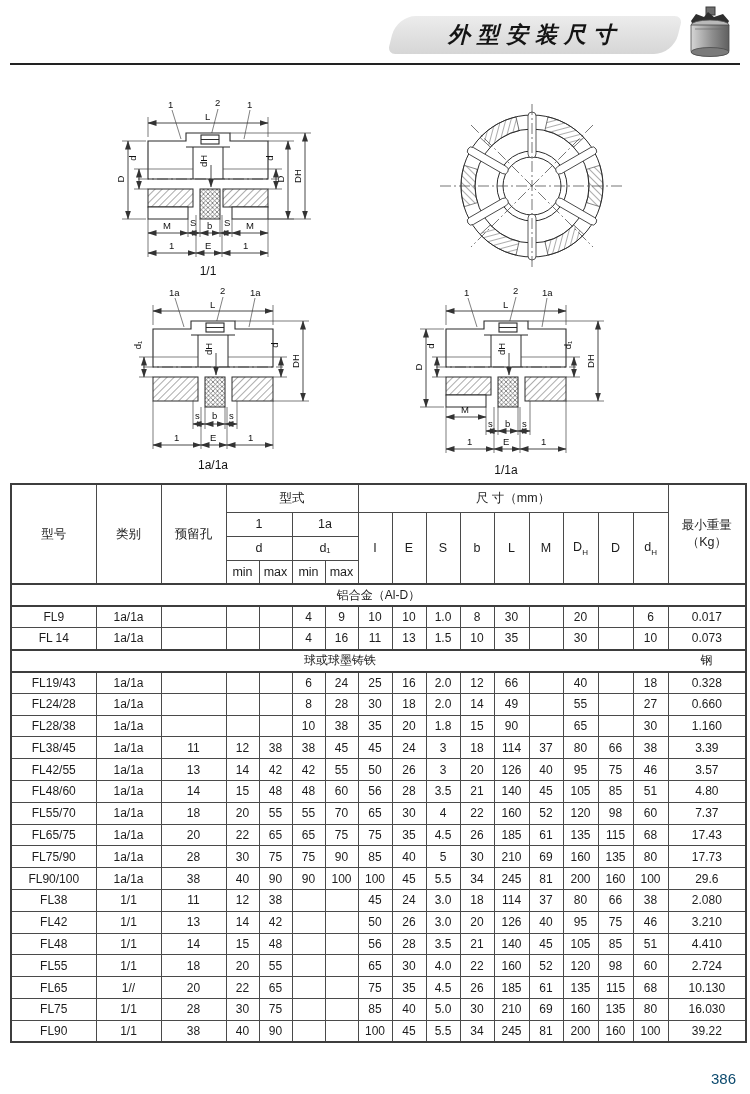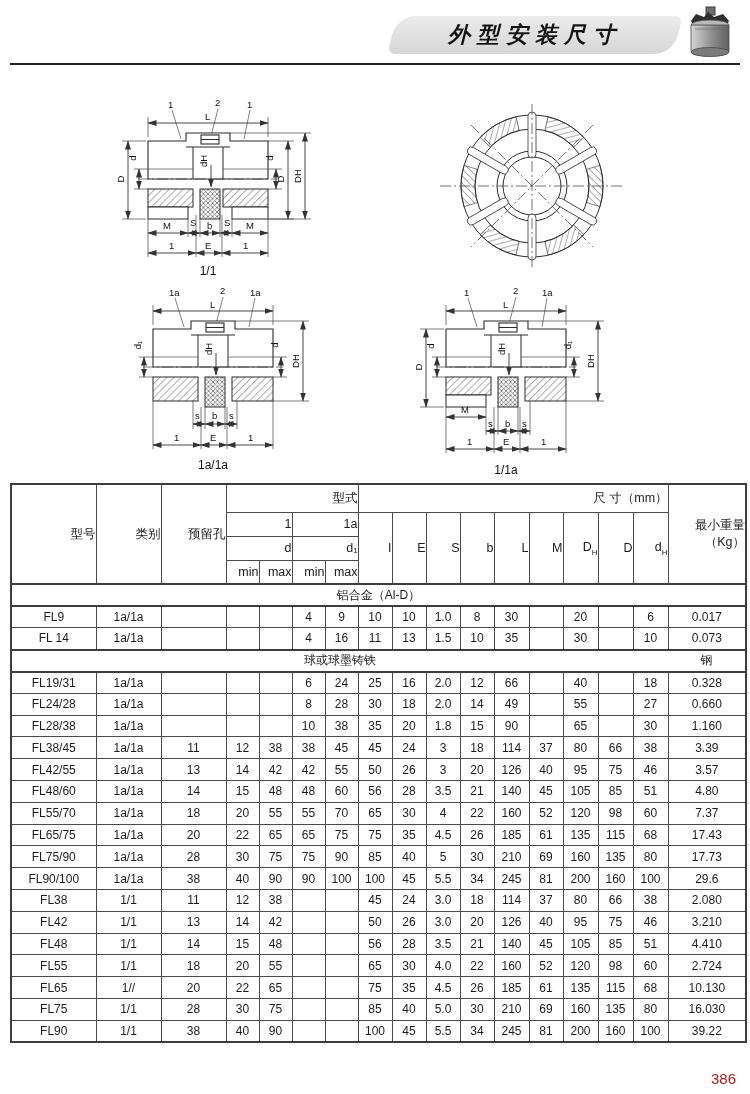--- a/index.html
+++ b/index.html
@@ -26,29 +26,29 @@
   .dim { stroke:#333; stroke-width:0.9; fill:none; }
   .ext { stroke:#444; stroke-width:0.7; fill:none; }
   .t   { font-family:"Liberation Sans",sans-serif; font-size:9.5px; fill:#111; }
   .cap { font-family:"Liberation Sans",sans-serif; font-size:12px; fill:#111; }
 
   
   table.spec { position:absolute; left:10px; top:483px; width:730px; border-collapse:collapse;
                table-layout:fixed; border:2px solid #3d3d3d; }
   table.spec td { border:1px solid #4a4a4a; text-align:center; vertical-align:middle;
                   font-size:12px; color:#1c1c1c; padding:0; overflow:hidden; }
-  table.spec thead td { font-size:12.5px;text-align:right; }
+  table.spec thead td { font-size:12.5px; }
   table.spec sub { font-size:8px; }
   tr.h1 { height:28px; } tr.h2, tr.h3, tr.h4 { height:24px; }
   tbody tr { height:21.8px; }
   tr.section-row { height:22px; }
   tr.section-row td { border-left:0; border-right:0; border-top:2px solid #3d3d3d; border-bottom:2px solid #3d3d3d; }
   .weight-head span { display:block; line-height:1.35; }
 
-  .page-number { position:absolute; right:14px; top:1070px; font-size:15px; color:#b91c1c; }
+  .page-number { position:absolute; right:14px; top:1070px; font-size:15px; color:#0c4a6e; }
 </style>
 </head>
 <body>
 
 <div class="page">
 
   <svg width="0" height="0" style="position:absolute">
     <defs>
       <marker id="mA" orient="auto-start-reverse" markerWidth="9" markerHeight="6" refX="8.5" refY="3" markerUnits="userSpaceOnUse">
         <path d="M0,0 L9,3 L0,6 Z" fill="#333"></path>
@@ -433,21 +433,21 @@
           <td>30</td>
           <td></td>
           <td>10</td>
           <td>0.073</td>
         </tr>
         <tr class="section-row">
           <td colspan="16">球或球墨铸铁</td>
           <td>钢</td>
         </tr>
         <tr>
-          <td>FL19/31</td>
+          <td>FL19/43</td>
           <td>1a/1a</td>
           <td></td>
           <td></td>
           <td></td>
           <td>6</td>
           <td>24</td>
           <td>25</td>
           <td>16</td>
           <td>2.0</td>
           <td>12</td>

